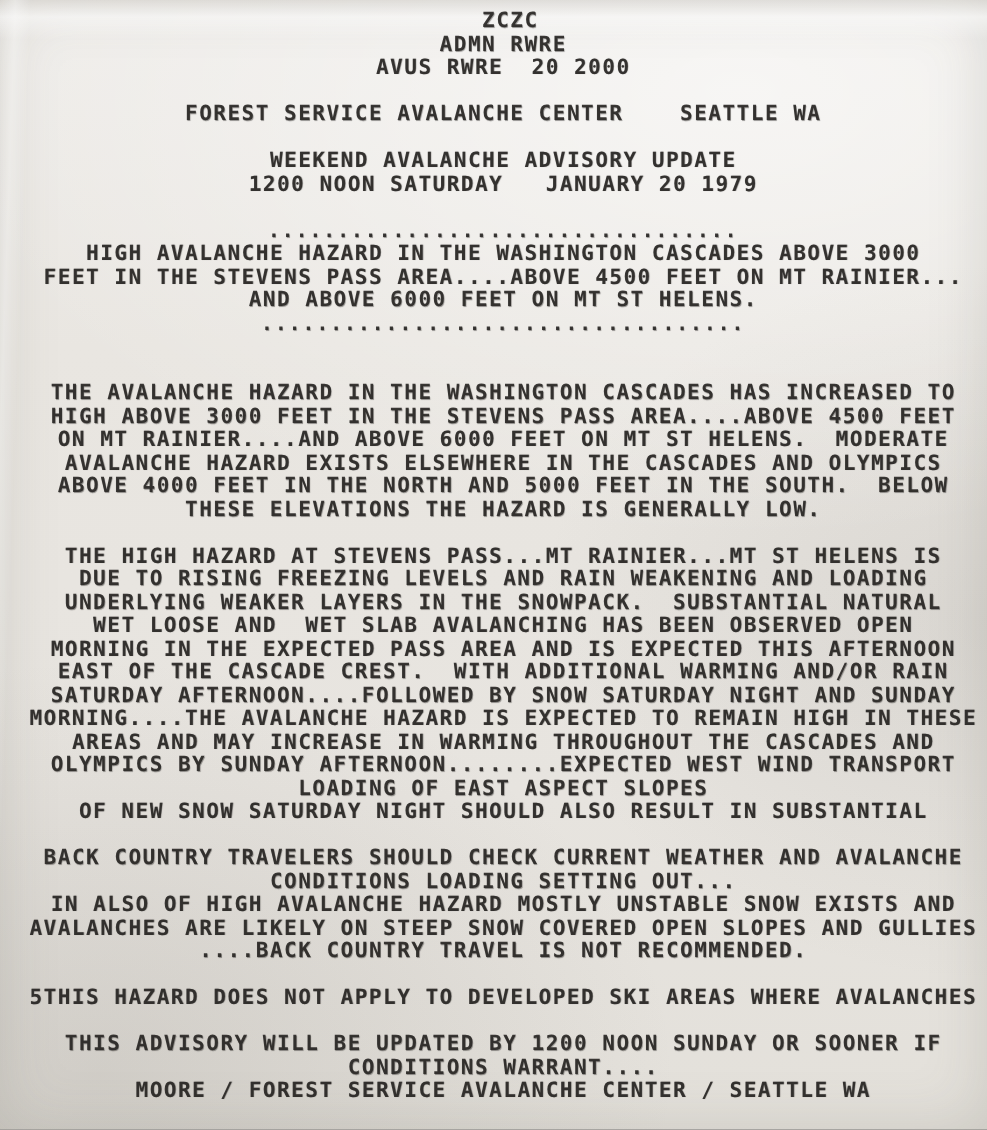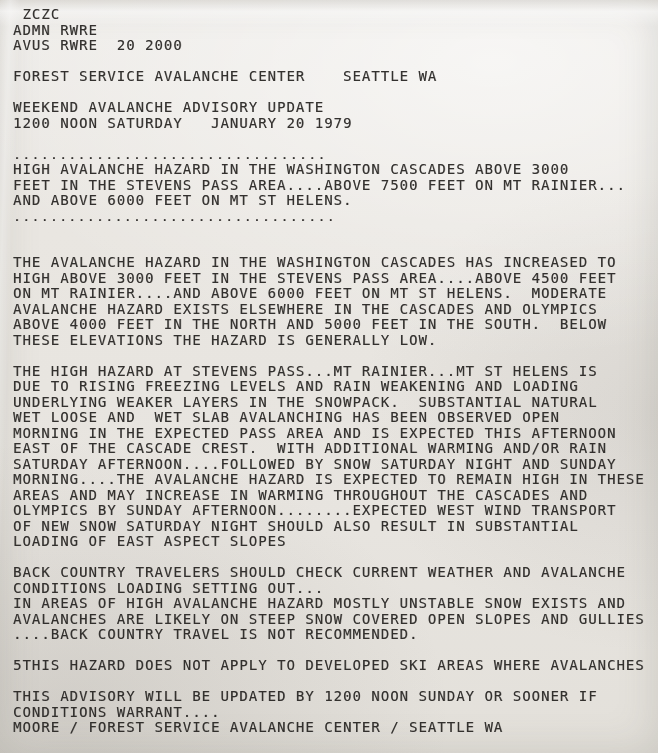--- a/index.html
+++ b/index.html
@@ -34,23 +34,24 @@
     position: relative;
     padding: 7px 0 0 13px;
     z-index: 1;
   }
   .line {
     white-space: pre;
     font-size: 14px;
     line-height: 15.5px;
     height: 15.5px;
     letter-spacing: 1px;
-    font-weight: normal;
+    font-weight: bold;
     color: rgba(40, 38, 35, 0.9);
     text-shadow: 0.4px 0.4px 0.5px rgba(40,38,35,0.45);
+    text-align: center;
   }
   .line.dots {
     letter-spacing: 1.4px;
     font-size: 13px;
   }
 </style>
 </head>
 <body>
 
 <div class="paper">
@@ -59,21 +60,21 @@
       <div class="line">ADMN RWRE</div>
       <div class="line">AVUS RWRE  20 2000</div>
       <div class="line">&nbsp;</div>
       <div class="line">FOREST SERVICE AVALANCHE CENTER    SEATTLE WA</div>
       <div class="line">&nbsp;</div>
       <div class="line">WEEKEND AVALANCHE ADVISORY UPDATE</div>
       <div class="line">1200 NOON SATURDAY   JANUARY 20 1979</div>
       <div class="line">&nbsp;</div>
       <div class="line dots">..................................</div>
       <div class="line">HIGH AVALANCHE HAZARD IN THE WASHINGTON CASCADES ABOVE 3000</div>
-      <div class="line">FEET IN THE STEVENS PASS AREA....ABOVE 7500 FEET ON MT RAINIER...</div>
+      <div class="line">FEET IN THE STEVENS PASS AREA....ABOVE 4500 FEET ON MT RAINIER...</div>
       <div class="line">AND ABOVE 6000 FEET ON MT ST HELENS.</div>
       <div class="line dots">...................................</div>
       <div class="line">&nbsp;</div>
       <div class="line">&nbsp;</div>
       <div class="line">THE AVALANCHE HAZARD IN THE WASHINGTON CASCADES HAS INCREASED TO</div>
       <div class="line">HIGH ABOVE 3000 FEET IN THE STEVENS PASS AREA....ABOVE 4500 FEET</div>
       <div class="line">ON MT RAINIER....AND ABOVE 6000 FEET ON MT ST HELENS.  MODERATE</div>
       <div class="line">AVALANCHE HAZARD EXISTS ELSEWHERE IN THE CASCADES AND OLYMPICS</div>
       <div class="line">ABOVE 4000 FEET IN THE NORTH AND 5000 FEET IN THE SOUTH.  BELOW</div>
       <div class="line">THESE ELEVATIONS THE HAZARD IS GENERALLY LOW.</div>
@@ -81,26 +82,26 @@
       <div class="line">THE HIGH HAZARD AT STEVENS PASS...MT RAINIER...MT ST HELENS IS</div>
       <div class="line">DUE TO RISING FREEZING LEVELS AND RAIN WEAKENING AND LOADING</div>
       <div class="line">UNDERLYING WEAKER LAYERS IN THE SNOWPACK.  SUBSTANTIAL NATURAL</div>
       <div class="line">WET LOOSE AND  WET SLAB AVALANCHING HAS BEEN OBSERVED OPEN</div>
       <div class="line">MORNING IN THE EXPECTED PASS AREA AND IS EXPECTED THIS AFTERNOON</div>
       <div class="line">EAST OF THE CASCADE CREST.  WITH ADDITIONAL WARMING AND/OR RAIN</div>
       <div class="line">SATURDAY AFTERNOON....FOLLOWED BY SNOW SATURDAY NIGHT AND SUNDAY</div>
       <div class="line">MORNING....THE AVALANCHE HAZARD IS EXPECTED TO REMAIN HIGH IN THESE</div>
       <div class="line">AREAS AND MAY INCREASE IN WARMING THROUGHOUT THE CASCADES AND</div>
       <div class="line">OLYMPICS BY SUNDAY AFTERNOON........EXPECTED WEST WIND TRANSPORT</div>
+      <div class="line">LOADING OF EAST ASPECT SLOPES</div>
       <div class="line">OF NEW SNOW SATURDAY NIGHT SHOULD ALSO RESULT IN SUBSTANTIAL</div>
-      <div class="line">LOADING OF EAST ASPECT SLOPES</div>
       <div class="line">&nbsp;</div>
       <div class="line">BACK COUNTRY TRAVELERS SHOULD CHECK CURRENT WEATHER AND AVALANCHE</div>
       <div class="line">CONDITIONS LOADING SETTING OUT...</div>
-      <div class="line">IN AREAS OF HIGH AVALANCHE HAZARD MOSTLY UNSTABLE SNOW EXISTS AND</div>
+      <div class="line">IN ALSO OF HIGH AVALANCHE HAZARD MOSTLY UNSTABLE SNOW EXISTS AND</div>
       <div class="line">AVALANCHES ARE LIKELY ON STEEP SNOW COVERED OPEN SLOPES AND GULLIES</div>
       <div class="line">....BACK COUNTRY TRAVEL IS NOT RECOMMENDED.</div>
       <div class="line">&nbsp;</div>
       <div class="line">5THIS HAZARD DOES NOT APPLY TO DEVELOPED SKI AREAS WHERE AVALANCHES</div>
       <div class="line">&nbsp;</div>
       <div class="line">THIS ADVISORY WILL BE UPDATED BY 1200 NOON SUNDAY OR SOONER IF</div>
       <div class="line">CONDITIONS WARRANT....</div>
       <div class="line">MOORE / FOREST SERVICE AVALANCHE CENTER / SEATTLE WA</div>
     </div>
 </div>

